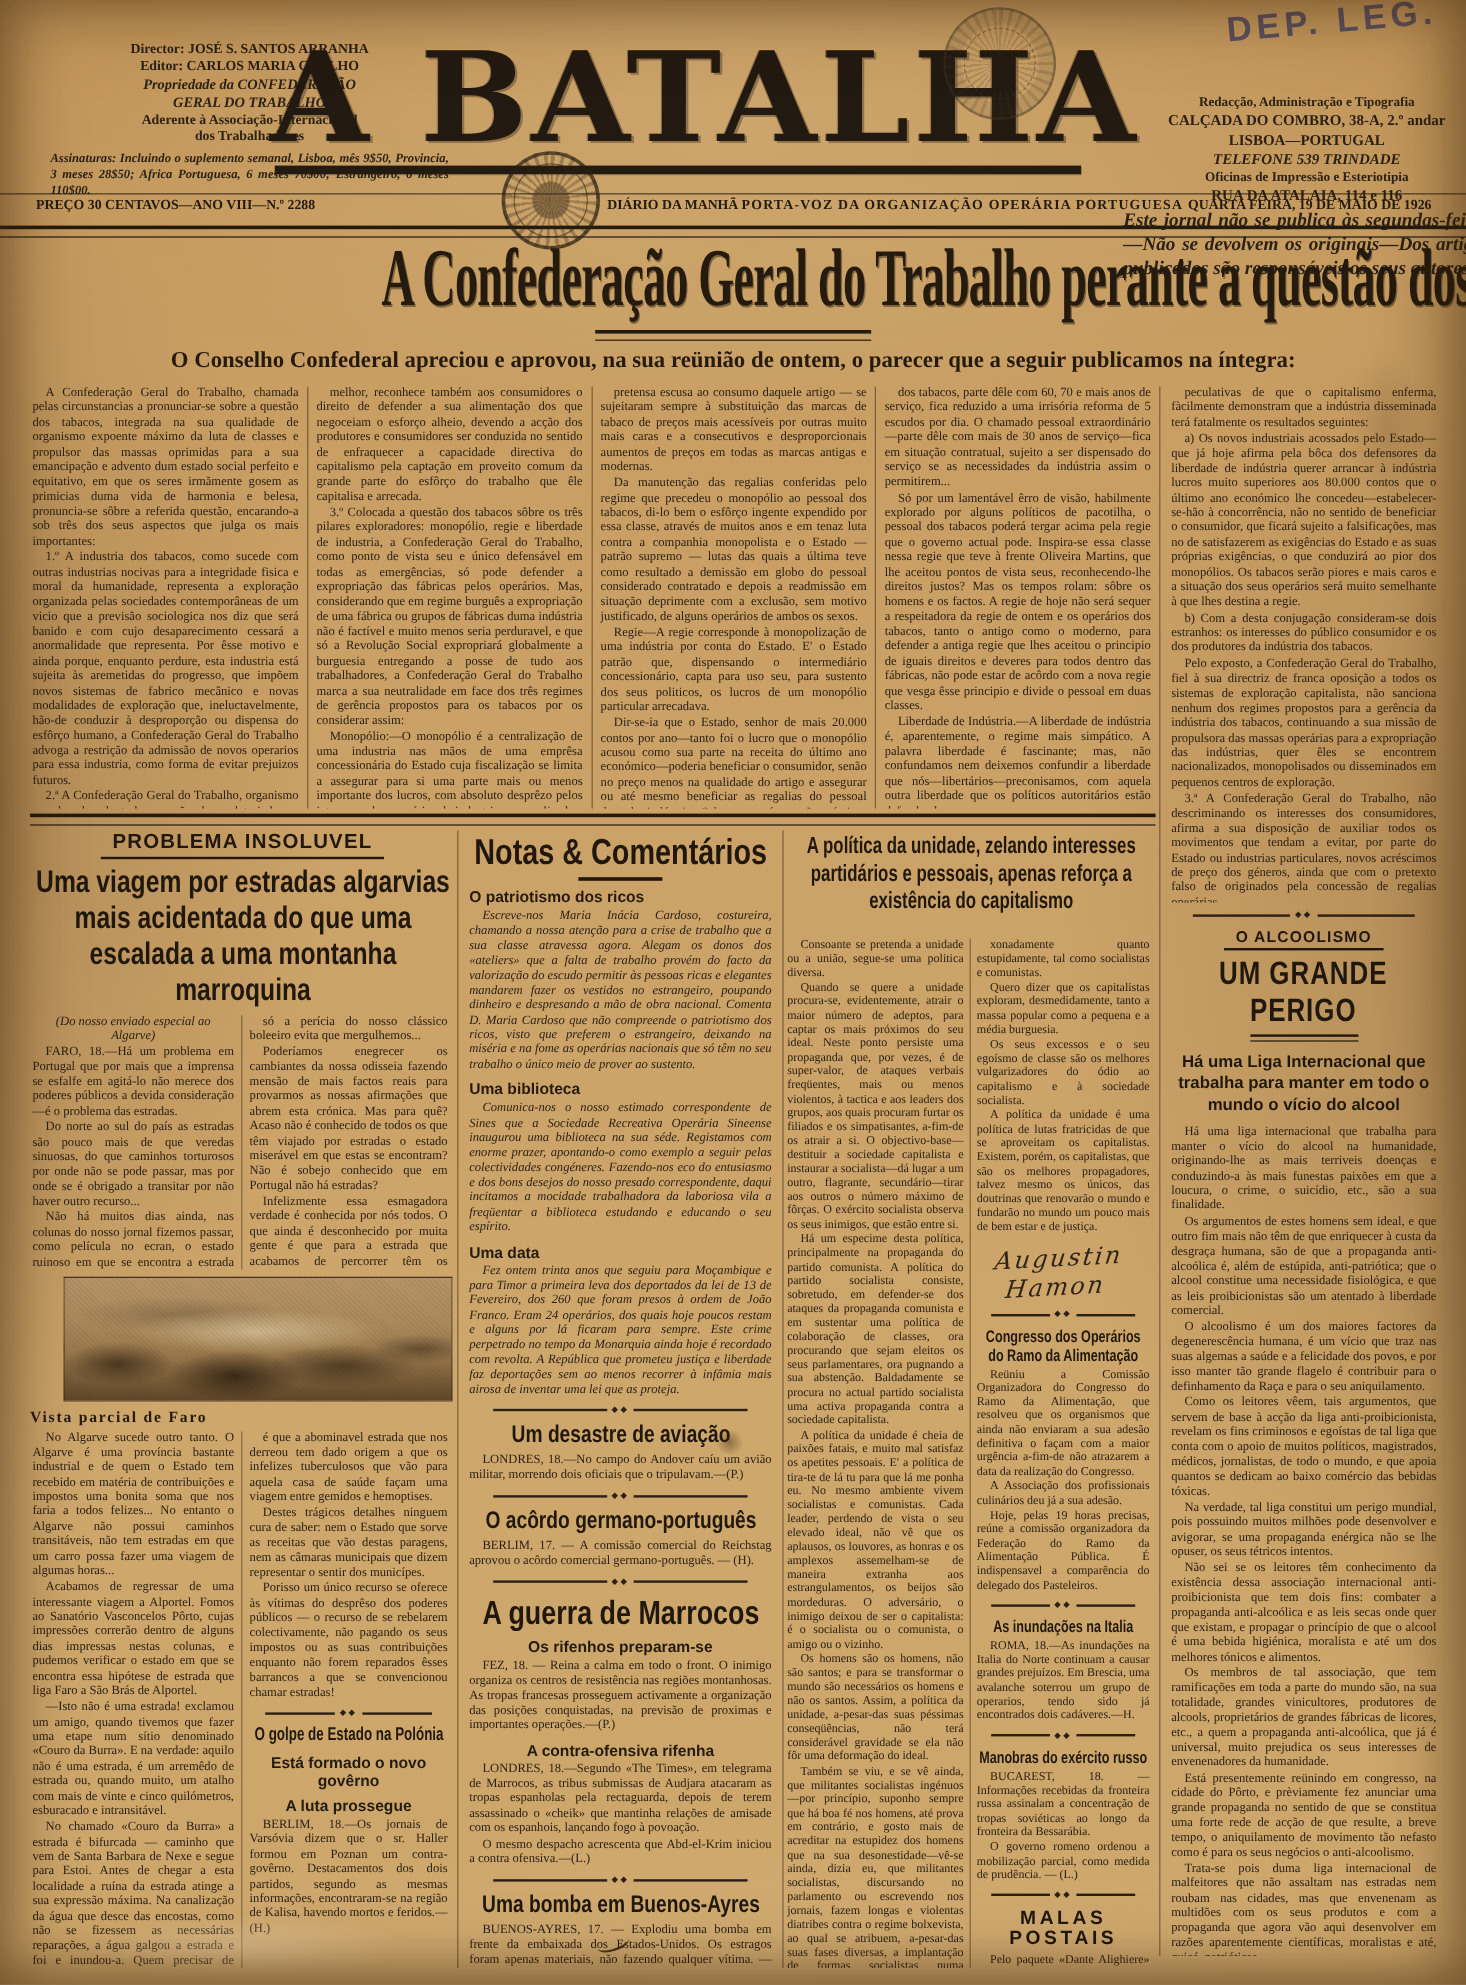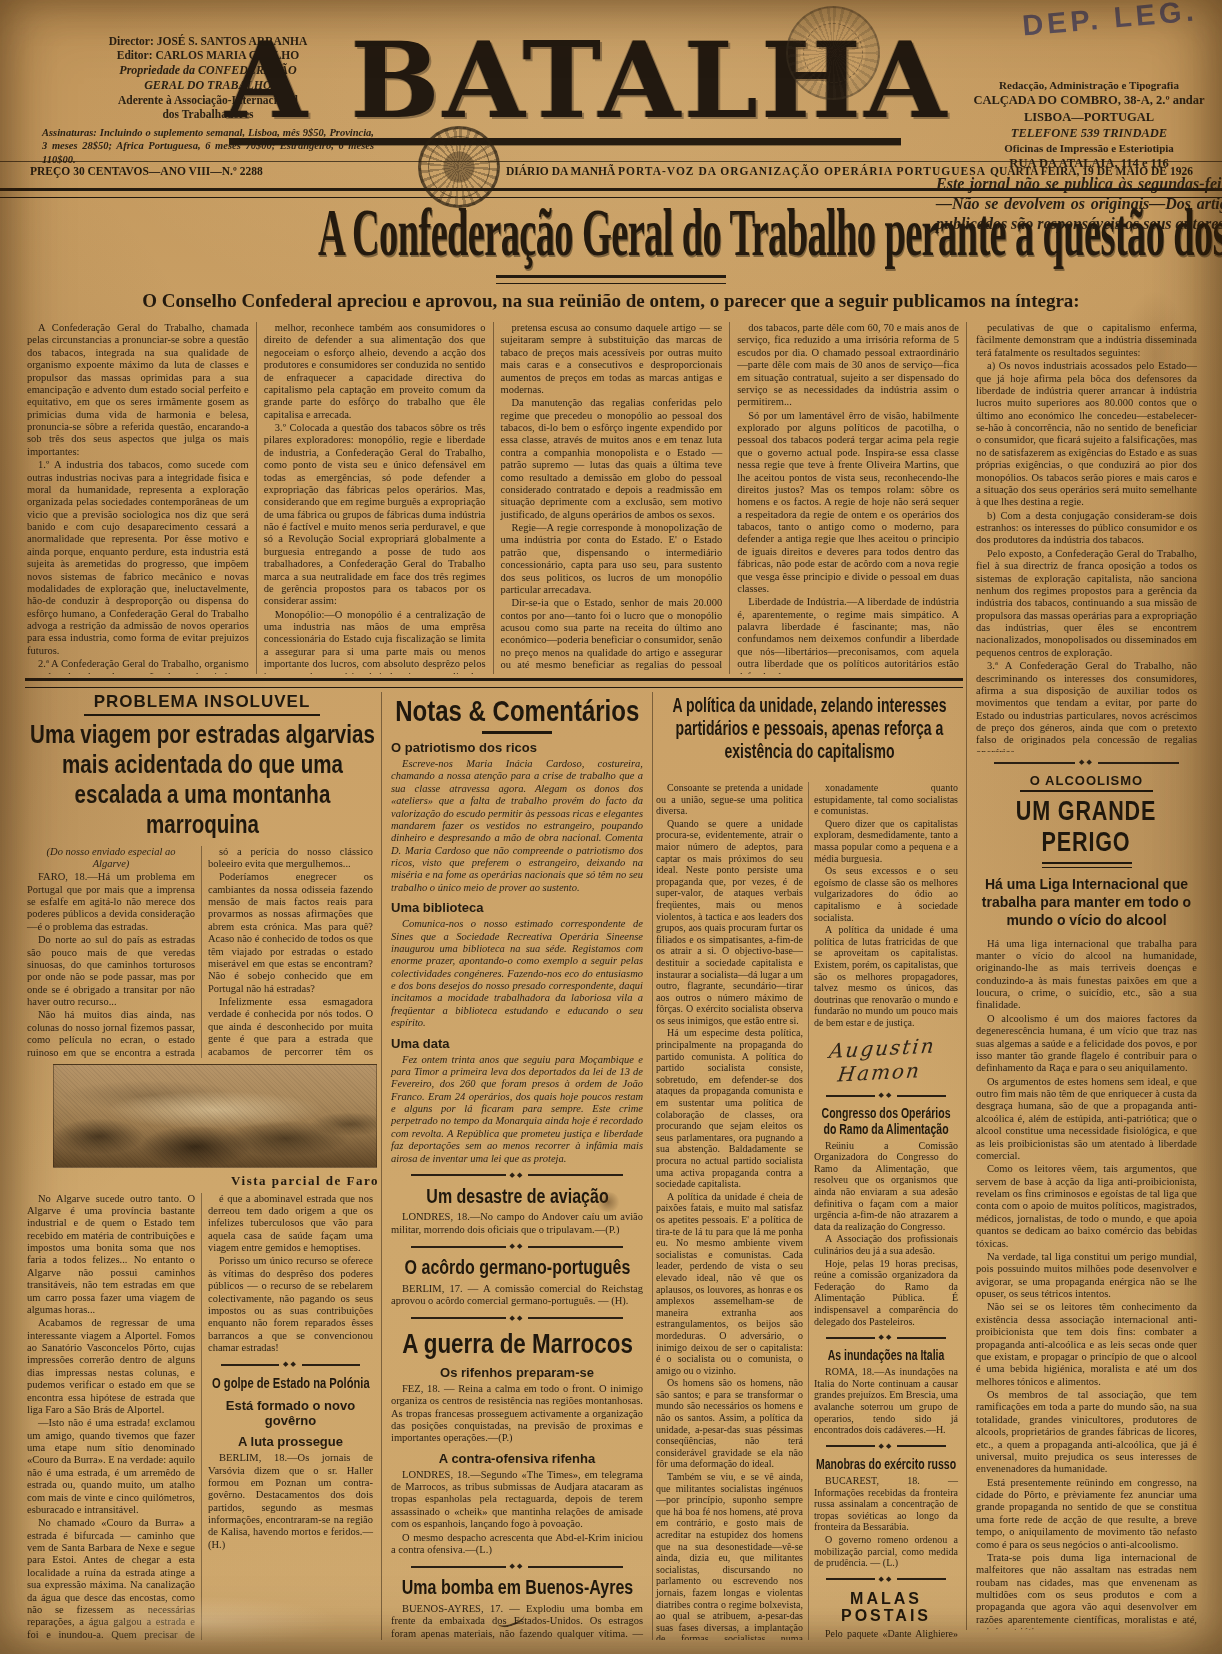--- a/index.html
+++ b/index.html
@@ -113,21 +113,21 @@
     background-color:#a98a5c;
     background-image:
       repeating-linear-gradient(45deg, rgba(0,0,0,0.06) 0 1px, transparent 1px 3px),
       radial-gradient(150px 26px at 50% 44%, rgba(238,219,178,0.55), transparent 72%),
       radial-gradient(60px 24px at 14% 70%, rgba(30,20,8,0.6), transparent 75%),
       radial-gradient(74px 28px at 44% 80%, rgba(25,16,6,0.68), transparent 75%),
       radial-gradient(84px 24px at 72% 72%, rgba(35,24,10,0.55), transparent 75%),
       radial-gradient(54px 16px at 92% 58%, rgba(45,32,15,0.5), transparent 75%),
       radial-gradient(120px 20px at 30% 30%, rgba(90,70,45,0.35), transparent 75%),
       linear-gradient(180deg,#b69468 0%,#ab8a5d 35%,#9a794d 62%,#7b5e39 82%,#604727 100%);}
-  .caption{text-align:right;font-weight:bold;font-size:13px;letter-spacing:1.5px;margin:5px 0 4px;color:#241b0f;}
+  .caption{text-align:left;font-weight:bold;font-size:13px;letter-spacing:1.5px;margin:5px 0 4px;color:#241b0f;}
 
   .block-mid{position:absolute;left:381px;top:692px;width:272px;height:948px;overflow:hidden;box-sizing:border-box;
     border-left:1px solid rgba(56,40,22,0.55);border-right:1px solid rgba(56,40,22,0.55);padding:0 9px;}
   .notas-head{font-family:"Liberation Sans",sans-serif;font-weight:bold;font-size:30px;text-align:center;
     color:#20180d;margin:2px -12% 0;transform:scaleX(0.8);}
   .head-rule{width:70px;border-top:3px solid #20180d;margin:3px auto 6px;}
 
   .block-pol{position:absolute;left:655px;top:692px;width:308px;height:948px;overflow:hidden;}
   .pol-head{font-family:"Liberation Sans",sans-serif;font-weight:bold;font-size:19.5px;line-height:1.18;
     text-align:center;color:#20180d;margin:2px -18% 0;transform:scaleX(0.72);}
@@ -222,22 +222,22 @@
       </div>
     <div class="ornament">
         <span class="orn-mid">◆◆</span>
       </div>
     <div class="kicker alc-kicker"><span class="kx">O ALCOOLISMO</span></div>
     <div class="alc-head">UM GRANDE PERIGO</div>
     <div class="alc-head-rule"></div>
     <div class="alc-deck">Há uma Liga Internacional que trabalha para manter em todo o mundo o vício do alcool</div>
     <div class="alc-body">
         <div class="para">Há uma liga internacional que trabalha para manter o vício do alcool na humanidade, originando-lhe as mais terriveis doenças e conduzindo-a às mais funestas paixões em que a loucura, o crime, o suicídio, etc., são a sua finalidade.</div>
+        <div class="para">Os argumentos de estes homens sem ideal, e que outro fim mais não têm de que enriquecer à custa da desgraça humana, são de que a propaganda anti-alcoólica é, além de estúpida, anti-patriótica; que o alcool constitue uma necessidade fisiológica, e que as leis proibicionistas são um atentado à liberdade comercial.</div>
         <div class="para">O alcoolismo é um dos maiores factores da degenerescência humana, é um vício que traz nas suas algemas a saúde e a felicidade dos povos, e por isso manter tão grande flagelo é contribuir para o definhamento da Raça e para o seu aniquilamento.</div>
-        <div class="para">Os argumentos de estes homens sem ideal, e que outro fim mais não têm de que enriquecer à custa da desgraça humana, são de que a propaganda anti-alcoólica é, além de estúpida, anti-patriótica; que o alcool constitue uma necessidade fisiológica, e que as leis proibicionistas são um atentado à liberdade comercial.</div>
         <div class="para">Como os leitores vêem, tais argumentos, que servem de base à acção da liga anti-proibicionista, revelam os fins criminosos e egoístas de tal liga que conta com o apoio de muitos políticos, magistrados, médicos, jornalistas, de todo o mundo, e que apoia quantos se dedicam ao baixo comércio das bebidas tóxicas.</div>
         <div class="para">Na verdade, tal liga constitui um perigo mundial, pois possuindo muitos milhões pode desenvolver e avigorar, se uma propaganda enérgica não se lhe opuser, os seus tétricos intentos.</div>
         <div class="para">Não sei se os leitores têm conhecimento da existência dessa associação internacional anti-proibicionista que tem dois fins: combater a propaganda anti-alcoólica e as leis secas onde quer que existam, e propagar o princípio de que o alcool é uma bebida higiénica, moralista e até um dos melhores tónicos e alimentos.</div>
         <div class="para">Os membros de tal associação, que tem ramificações em toda a parte do mundo são, na sua totalidade, grandes vinicultores, produtores de alcools, proprietários de grandes fábricas de licores, etc., a quem a propaganda anti-alcoólica, que já é universal, muito prejudica os seus interesses de envenenadores da humanidade.</div>
         <div class="para">Está presentemente reünindo em congresso, na cidade do Pôrto, e prèviamente fez anunciar uma grande propaganda no sentido de que se constitua uma forte rede de acção de que resulte, a breve tempo, o aniquilamento de movimento tão nefasto como é para os seus negócios o anti-alcoolismo.</div>
         <div class="para">Trata-se pois duma liga internacional de malfeitores que não assaltam nas estradas nem roubam nas cidades, mas que envenenam as multidões com os seus produtos e com a propaganda que agora vão aqui desenvolver em razões aparentemente científicas, moralistas e até, quiçá, patrióticas.</div>
       </div>
   </div>
 
   <div class="block-left">
@@ -260,20 +260,21 @@
     <div class="caption">Vista parcial de Faro</div>
     <div class="colpair cp2">
       <div class="cp-col">
           <div class="para">No Algarve sucede outro tanto. O Algarve é uma província bastante industrial e de quem o Estado tem recebido em matéria de contribuições e impostos uma bonita soma que nos faria a todos felizes... No entanto o Algarve não possui caminhos transitáveis, não tem estradas em que um carro possa fazer uma viagem de algumas horas...</div>
           <div class="para">Acabamos de regressar de uma interessante viagem a Alportel. Fomos ao Sanatório Vasconcelos Pôrto, cujas impressões correrão dentro de alguns dias impressas nestas colunas, e pudemos verificar o estado em que se encontra essa hipótese de estrada que liga Faro a São Brás de Alportel.</div>
           <div class="para">—Isto não é uma estrada! exclamou um amigo, quando tivemos que fazer uma etape num sítio denominado «Couro da Burra». E na verdade: aquilo não é uma estrada, é um arremêdo de estrada ou, quando muito, um atalho com mais de vinte e cinco quilómetros, esburacado e intransitável.</div>
           <div class="para">No chamado «Couro da Burra» a estrada é bifurcada — caminho que vem de Santa Barbara de Nexe e segue para Estoi. Antes de chegar a esta localidade a ruína da estrada atinge a sua expressão máxima. Na canalização da água que desce das encostas, como não se fizessem as necessárias reparações, a água galgou a estrada e foi e inundou-a. Quem precisar de transitar por aquele local vê-se obrigado a seguir... navegando...</div>
         </div>
       <div class="cp-col">
           <div class="para">é que a abominavel estrada que nos derreou tem dado origem a que os infelizes tuberculosos que vão para aquela casa de saúde façam uma viagem entre gemidos e hemoptises.</div>
+          <div class="para">Destes trágicos detalhes ninguem cura de saber: nem o Estado que sorve as receitas que vão destas paragens, nem as câmaras municipais que dizem representar o sentir dos municípes.</div>
           <div class="para">Porisso um único recurso se oferece às vítimas do desprêso dos poderes públicos — o recurso de se rebelarem colectivamente, não pagando os seus impostos ou as suas contribuições enquanto não forem reparados êsses barrancos a que se convencionou chamar estradas!</div>
           <div class="ornament">
             <span class="orn-mid">◆◆</span>
           </div>
           <div class="story-head h2">O golpe de Estado na Polónia</div>
           <div class="subhead centered">Está formado o novo govêrno</div>
           <div class="subhead centered">A luta prossegue</div>
           <div class="para">BERLIM, 18.—Os jornais de Varsóvia dizem que o sr. Haller formou em Poznan um contra-govêrno. Destacamentos dos dois partidos, segundo as mesmas informações, encontraram-se na região de Kalisa, havendo mortos e feridos.—(H.)</div>
         </div>
     </div>

